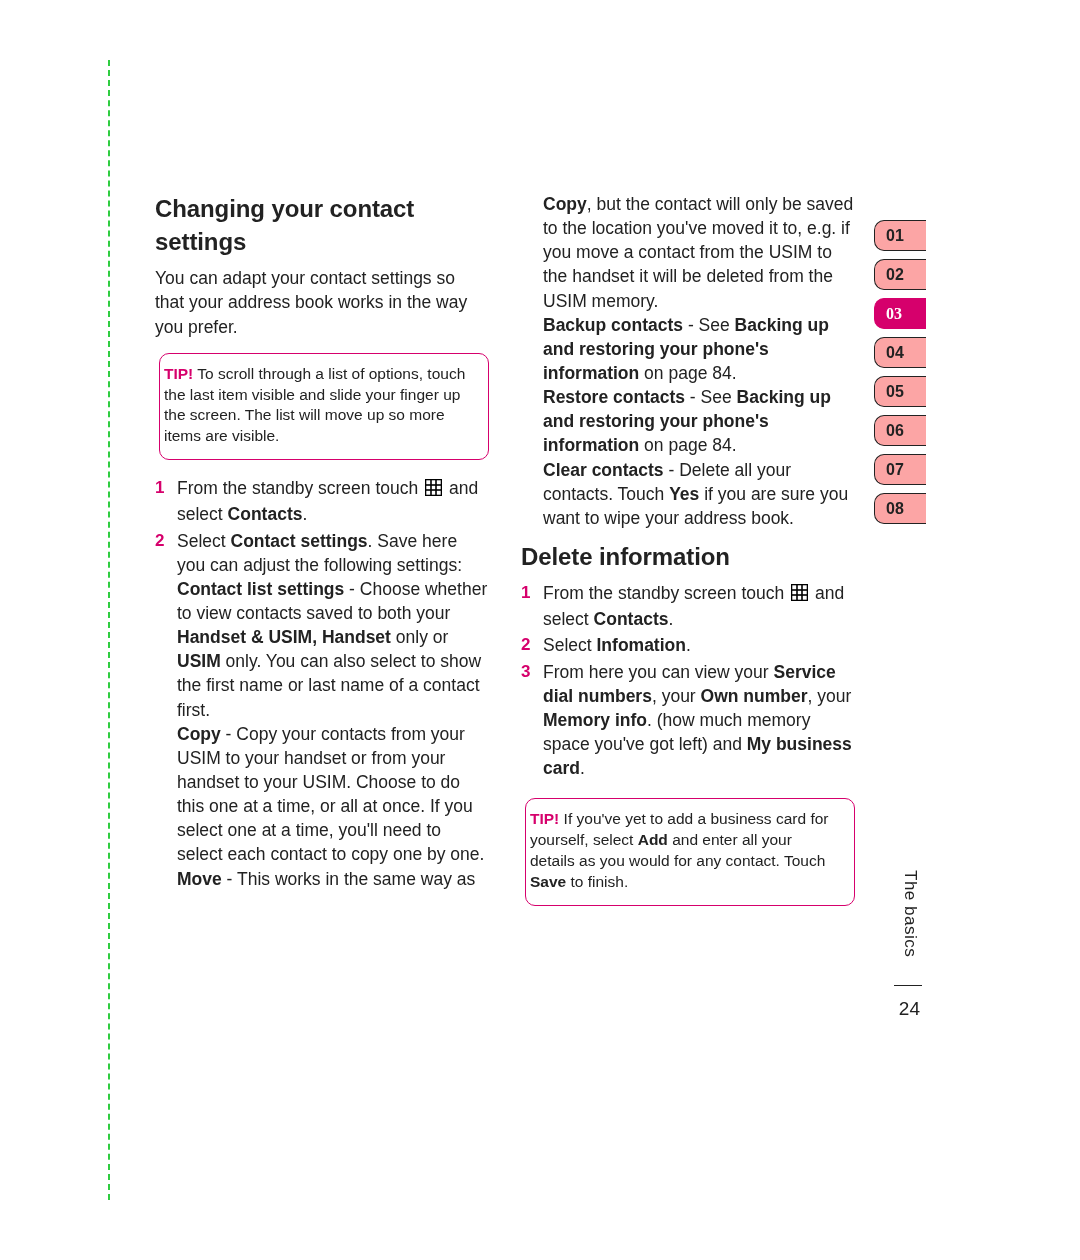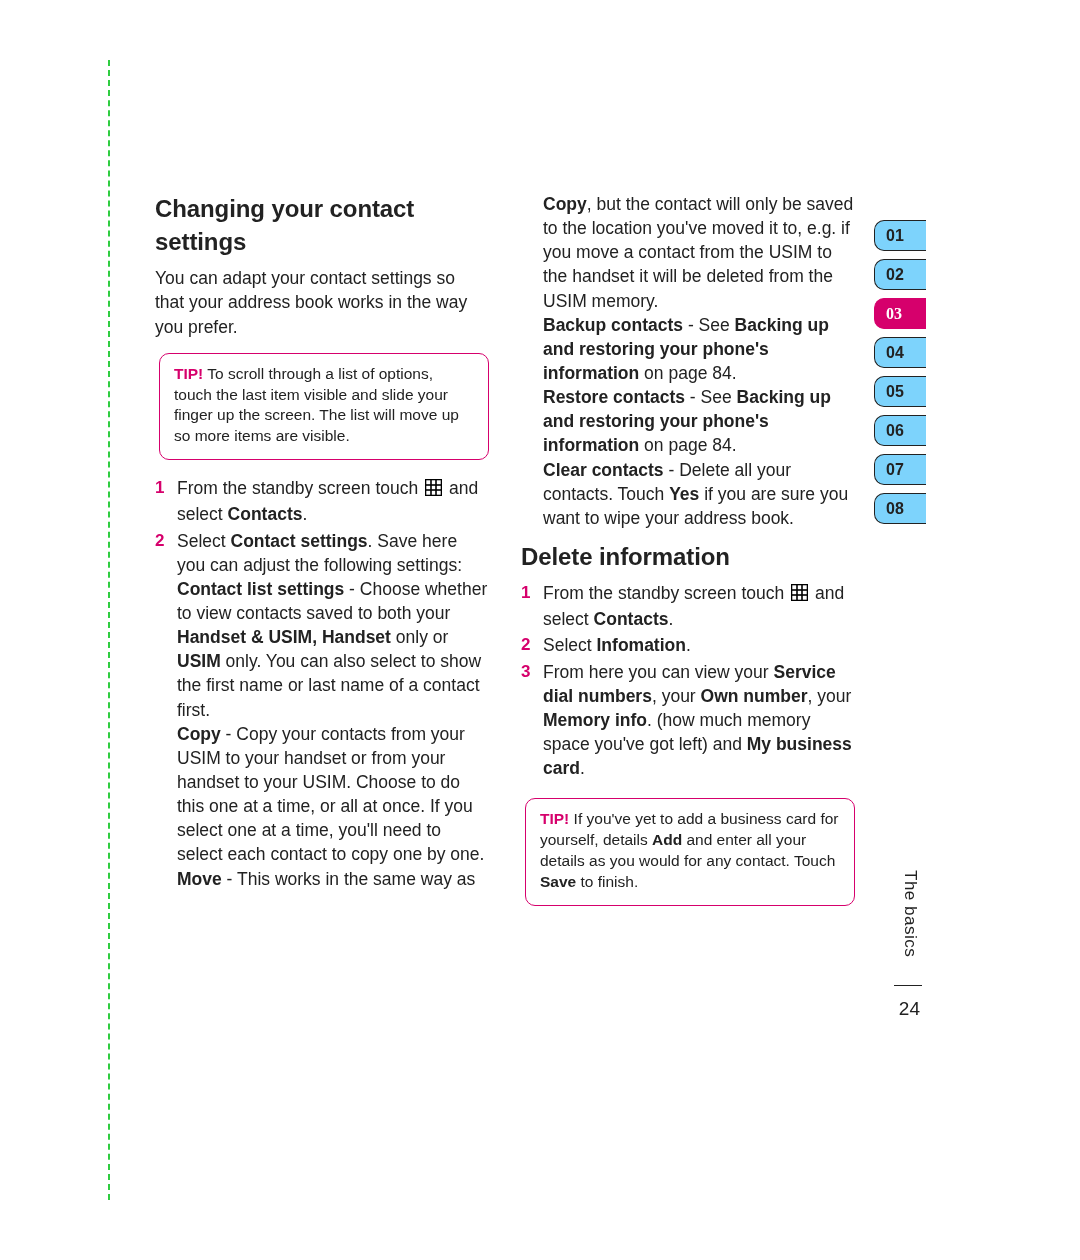--- a/index.html
+++ b/index.html
@@ -42,21 +42,21 @@
   }
 
   p { margin: 0 0 6px 0; }
 
   b { font-weight: 700; }
 
   
   .tip {
     border: 1.3px solid #d6006c;
     border-radius: 10px;
-    padding: 10px 14px 12px 14px;
+    padding: 10px 14px 12px 4px;
     margin: 14px 0 16px 4px;
     font-size: 15.5px;
     line-height: 1.35;
     break-inside: avoid;
   }
   .tip .tip-label {
     color: #d6006c;
     font-weight: 700;
   }
 
@@ -98,21 +98,21 @@
     border: 1.3px solid #222;
     border-right: none;
     border-radius: 10px 0 0 10px;
     height: 29px;
     line-height: 29px;
     margin-bottom: 8px;
     text-align: left;
     padding-left: 11px;
     font-weight: 700;
     font-size: 16px;
-    background: #7dd3fc;
+    background: #fca5a5;
   }
   .tab-active {
     background: #d6006c;
     color: #fff;
     border-color: #d6006c;
     font-family: Liberation Serif, serif;
   }
 
   
   .side-label {
@@ -213,21 +213,21 @@
     </div>
     <div class="step nobreak">
       <span class="num">3</span>
       <span class="body">
         <span>From here you can view your </span><b>Service dial numbers</b><span>, your </span><b>Own number</b><span>, your </span><b>Memory info</b><span>. (how much memory space you've got left) and </span><b>My business card</b><span>.</span>
       </span>
     </div>
   </div>
 
   <div class="tip nobreak" style="margin-top:18px">
-    <span class="tip-label">TIP!</span><span> If you've yet to add a business card for yourself, details </span><b>Add</b><span> and enter all your details as you would for any contact. Touch </span><b>Save</b><span> to finish.</span>
+    <span class="tip-label">TIP!</span><span> If you've yet to add a business card for yourself, select </span><b>Add</b><span> and enter all your details as you would for any contact. Touch </span><b>Save</b><span> to finish.</span>
   </div>
 
 </div>
 
 <div class="tabs">
   <div class="tab">01</div>
   <div class="tab">02</div>
   <div class="tab tab-active">03</div>
   <div class="tab">04</div>
   <div class="tab">05</div>

